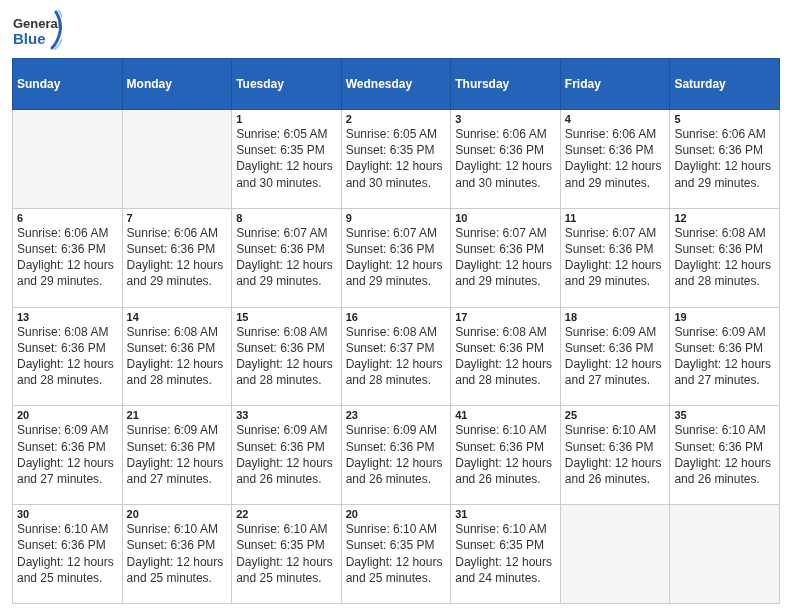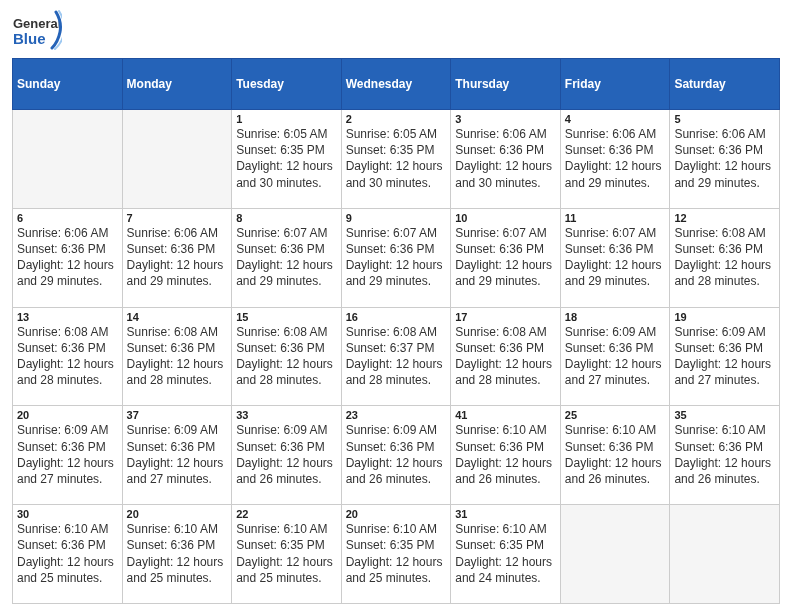--- a/index.html
+++ b/index.html
@@ -243,21 +243,21 @@
           </td>
         </tr>
         <tr>
           <td>
             <span class="day-num">20</span>
             <div class="day-info" style="white-space: pre-line;">Sunrise: 6:09 AM
 Sunset: 6:36 PM
 Daylight: 12 hours and 27 minutes.</div>
           </td>
           <td>
-            <span class="day-num">37</span>
+            <span class="day-num">21</span>
             <div class="day-info" style="white-space: pre-line;">Sunrise: 6:09 AM
 Sunset: 6:36 PM
 Daylight: 12 hours and 27 minutes.</div>
           </td>
           <td>
             <span class="day-num">33</span>
             <div class="day-info" style="white-space: pre-line;">Sunrise: 6:09 AM
 Sunset: 6:36 PM
 Daylight: 12 hours and 26 minutes.</div>
           </td>

